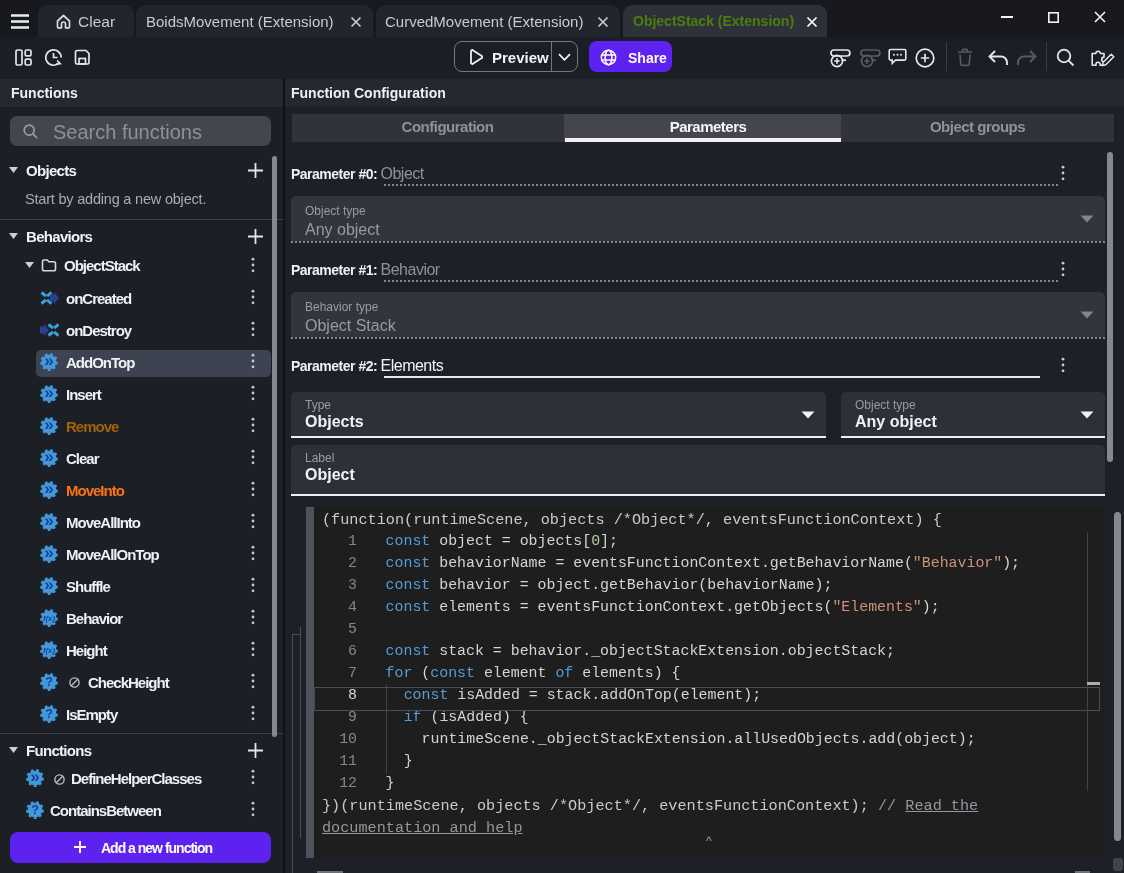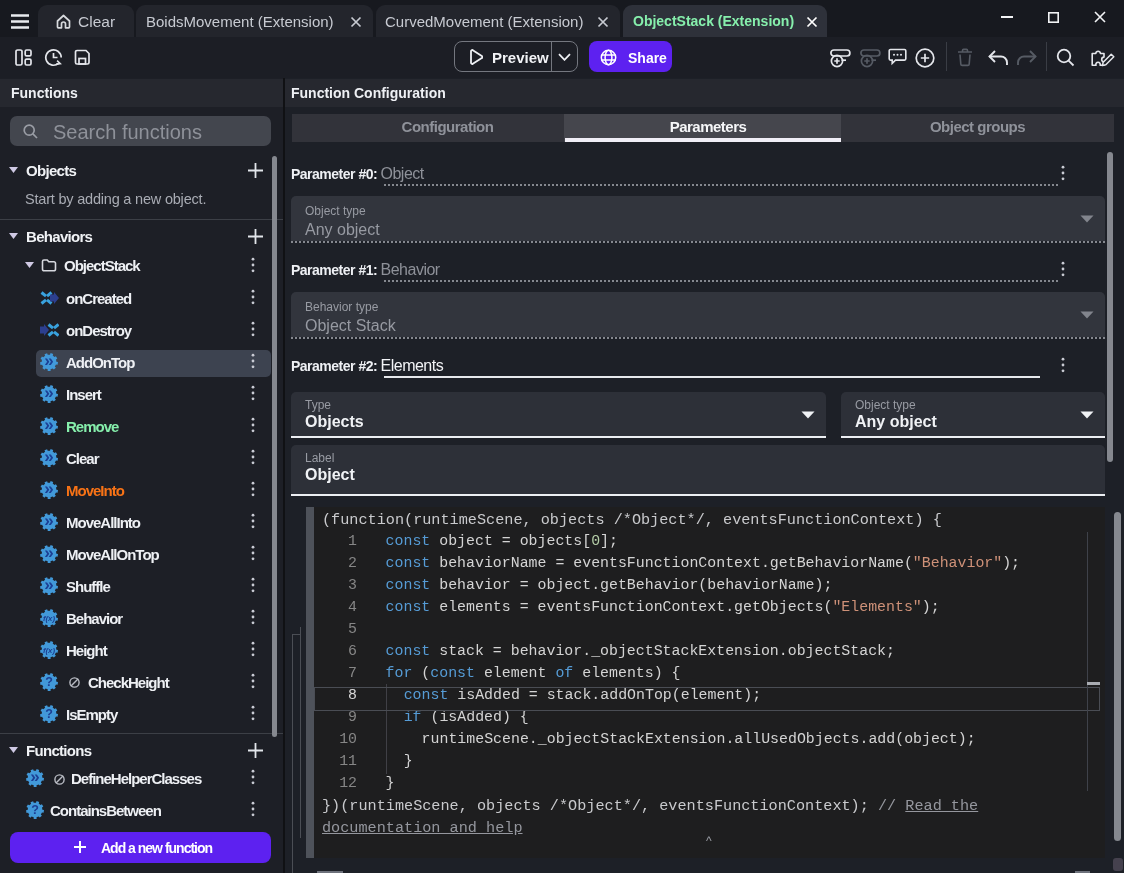--- a/index.html
+++ b/index.html
@@ -22,21 +22,21 @@
 <div class="abs" style="left:146px;top:13px;font-size:15px;font-weight:400;color:#c7cad1">BoidsMovement (Extension)</div>
 <svg width="12" height="12" viewBox="0 0 12 12" style="position:absolute;left:350px;top:16px">
     <path d="M1.5 1.5 L10.5 10.5 M10.5 1.5 L1.5 10.5" stroke="#c7cad1" stroke-width="1.7"></path>
   </svg>
 <div class="abs" style="left:376px;top:5px;width:244px;height:32px;background:#23252c;border-radius:9px 9px 0 0"></div>
 <div class="abs" style="left:385px;top:13px;font-size:15px;font-weight:400;color:#c7cad1">CurvedMovement (Extension)</div>
 <svg width="12" height="12" viewBox="0 0 12 12" style="position:absolute;left:597px;top:16px">
     <path d="M1.5 1.5 L10.5 10.5 M10.5 1.5 L1.5 10.5" stroke="#c7cad1" stroke-width="1.7"></path>
   </svg>
 <div class="abs" style="left:623px;top:5px;width:204px;height:32px;background:#2e313a;border-radius:9px 9px 0 0"></div>
-<div class="abs" style="left:633px;top:13px;font-size:14px;font-weight:700;color:#86efac">ObjectStack (Extension)</div>
+<div class="abs" style="left:633px;top:13px;font-size:14px;font-weight:700;color:#4d7c0f">ObjectStack (Extension)</div>
 <svg width="12" height="12" viewBox="0 0 12 12" style="position:absolute;left:806px;top:16px">
     <path d="M1.5 1.5 L10.5 10.5 M10.5 1.5 L1.5 10.5" stroke="#ffffff" stroke-width="1.7"></path>
   </svg>
 <svg width="12" height="2" viewBox="0 0 12 2" style="position:absolute;left:1001px;top:16px">
     <rect width="12" height="2" fill="#f2f3f5"></rect>
   </svg>
 <svg width="11" height="11" viewBox="0 0 11 11" style="position:absolute;left:1048px;top:12px">
     <rect x="0.8" y="0.8" width="9.4" height="9.4" fill="none" stroke="#f2f3f5" stroke-width="1.6"></rect>
   </svg>
 <svg width="12" height="12" viewBox="0 0 12 12" style="position:absolute;left:1094px;top:11px">
@@ -208,21 +208,21 @@
 <svg style="position:absolute;left:251px;top:385px" width="4" height="16" viewBox="0 0 4 16">
     <circle cx="2" cy="2.2" r="1.4" fill="#c9cbd4"></circle>
     <circle cx="2" cy="8" r="1.4" fill="#c9cbd4"></circle>
     <circle cx="2" cy="13.8" r="1.4" fill="#c9cbd4"></circle>
   </svg>
 <div class="abs" style="left:40px;top:417px"><svg width="18" height="18" viewBox="0 0 18 18" style="">
       <path d="M18.0 9.0 L17.6 11.8 L16.0 11.5 L14.8 13.6 L15.9 14.8 L13.8 16.6 L12.7 15.4 L10.5 16.2 L10.6 17.9 L7.7 17.9 L7.7 16.3 L5.5 15.5 L4.5 16.8 L2.3 15.0 L3.3 13.8 L2.1 11.8 L0.5 12.1 L0.0 9.3 L1.6 9.0 L2.0 6.7 L0.5 5.9 L1.9 3.5 L3.3 4.2 L5.1 2.7 L4.5 1.2 L7.1 0.2 L7.7 1.7 L10.0 1.7 L10.6 0.1 L13.2 1.1 L12.7 2.6 L14.5 4.0 L15.9 3.2 L17.3 5.6 L16.0 6.5 L16.4 8.7 Z" fill="#4299d9"></path>
       <text x="9" y="7.5" text-anchor="middle" dominant-baseline="central" fill="#1c3f94" style="font-family:Liberation Sans;font-weight:700;font-size:17px;">»</text>
     </svg></div>
 
-<div class="abs" style="left:66px;top:418px;font-size:15px;font-weight:700;letter-spacing:-1px;color:#86efac">Remove</div>
+<div class="abs" style="left:66px;top:418px;font-size:15px;font-weight:700;letter-spacing:-1px;color:#a16207">Remove</div>
 <svg style="position:absolute;left:251px;top:417px" width="4" height="16" viewBox="0 0 4 16">
     <circle cx="2" cy="2.2" r="1.4" fill="#c9cbd4"></circle>
     <circle cx="2" cy="8" r="1.4" fill="#c9cbd4"></circle>
     <circle cx="2" cy="13.8" r="1.4" fill="#c9cbd4"></circle>
   </svg>
 <div class="abs" style="left:40px;top:449px"><svg width="18" height="18" viewBox="0 0 18 18" style="">
       <path d="M18.0 9.0 L17.6 11.8 L16.0 11.5 L14.8 13.6 L15.9 14.8 L13.8 16.6 L12.7 15.4 L10.5 16.2 L10.6 17.9 L7.7 17.9 L7.7 16.3 L5.5 15.5 L4.5 16.8 L2.3 15.0 L3.3 13.8 L2.1 11.8 L0.5 12.1 L0.0 9.3 L1.6 9.0 L2.0 6.7 L0.5 5.9 L1.9 3.5 L3.3 4.2 L5.1 2.7 L4.5 1.2 L7.1 0.2 L7.7 1.7 L10.0 1.7 L10.6 0.1 L13.2 1.1 L12.7 2.6 L14.5 4.0 L15.9 3.2 L17.3 5.6 L16.0 6.5 L16.4 8.7 Z" fill="#4299d9"></path>
       <text x="9" y="7.5" text-anchor="middle" dominant-baseline="central" fill="#1c3f94" style="font-family:Liberation Sans;font-weight:700;font-size:17px;">»</text>
     </svg></div>
 

